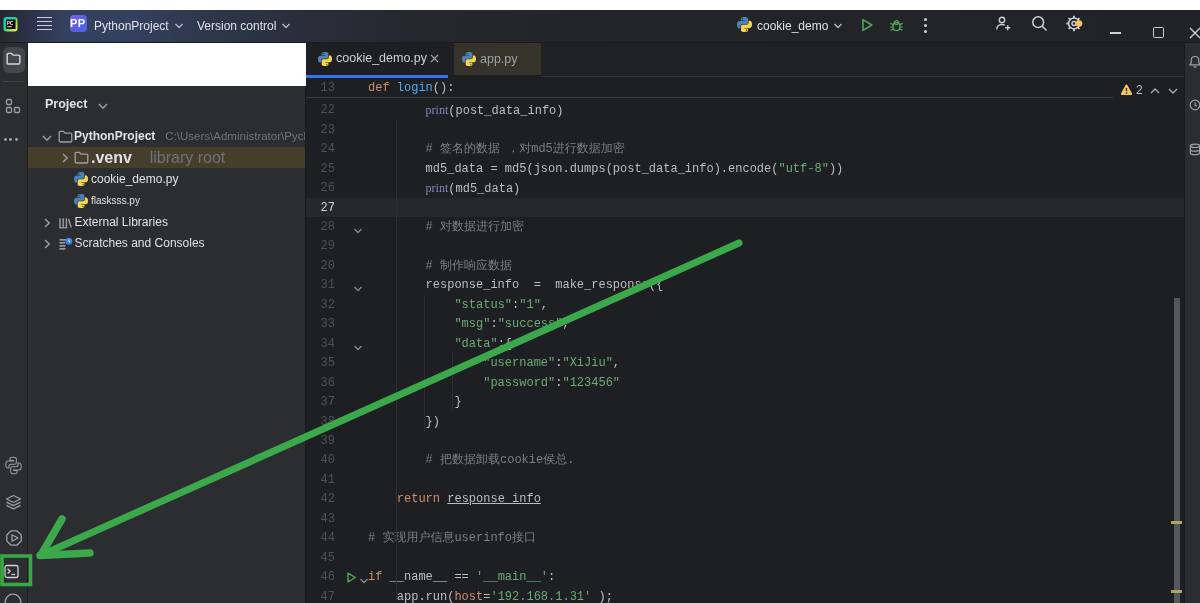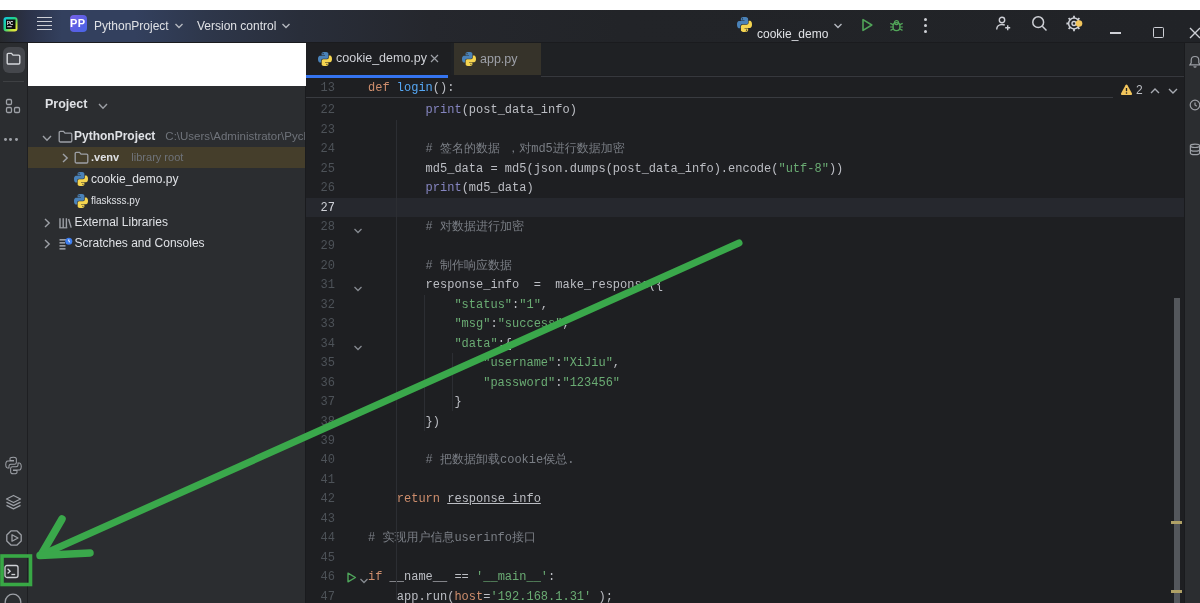--- a/index.html
+++ b/index.html
@@ -23,21 +23,21 @@
   #tabborder{position:absolute;left:235px;top:34px;width:643px;height:1px;background:#36383d;}
   
   #sticky{position:absolute;left:0;top:36px;width:878px;height:20px;background:#1e1f22;}
   #stickyborder{position:absolute;left:0;top:55px;width:807px;height:1px;background:#393b40;}
   
   .row{position:absolute;left:0;width:878px;height:20px;line-height:20px;
        font-family:"Liberation Mono",monospace;font-size:12px;color:#bcbec4;white-space:pre;}
   .ln{position:absolute;left:0px;width:29px;text-align:right;color:#4d5258;}
   .cd{position:absolute;left:62px;}
   .k{color:#cf8e6d;}  
-  .b{color:#8585c0;}  
+  .b{color:#8585c0;font-family:Liberation Serif, serif;}  
   .f{color:#56a8f5;}  
   .s{color:#6aab73;}  
   .c{color:#7a7e85;}  
   #curline{position:absolute;left:0;top:155.5px;width:878px;height:19.5px;background:#26282e;}
   .guide{position:absolute;width:1px;background:#2c2e33;}
   .fold{position:absolute;left:46px;width:12px;height:20px;color:#868a91;}
   
   #rstripe{left:1184px;top:42px;width:16px;height:561px;background:#2b2d30;border-left:1px solid #1a1b1e;box-sizing:border-box;}
   
   #thumb{left:1174px;top:298px;width:6px;height:305px;background:#54575c;}
@@ -73,21 +73,21 @@
       <path d="M1.5 1l3.5 3.5L8.5 1" fill="none" stroke="#b4b8bf" stroke-width="1.4"></path>
     </svg>
 <span class="abs tbtxt" style="left:197px;top:0;">Version control</span>
 <svg class="icon" style="left:281px;top:12.5px;" width="10" height="6" viewBox="0 0 10 6">
       <path d="M1.5 1l3.5 3.5L8.5 1" fill="none" stroke="#b4b8bf" stroke-width="1.4"></path>
     </svg>
 <svg class="icon" style="left:737px;top:7px;" width="15" height="15" viewBox="0 0 24 24">
  <path d="M11.9 0C5.8 0 6.2 2.7 6.2 2.7v2.8H12v.8H3.9S0 5.8 0 12s3.4 6 3.4 6h2v-2.9s-.1-3.4 3.4-3.4h5.8s3.2.1 3.2-3.1V3.2S18.3 0 11.9 0zM8.7 1.9a1 1 0 110 2.1 1 1 0 010-2.1z" fill="#4a82b8"></path>
  <path d="M12.1 24c6.1 0 5.7-2.7 5.7-2.7v-2.8h-5.8v-.8h8.1s3.9.4 3.9-5.7-3.4-6-3.4-6h-2v2.9s.1 3.4-3.4 3.4H9.5s-3.2-.1-3.2 3.1v5.4S5.7 24 12.1 24zm3.2-1.9a1 1 0 110-2.1 1 1 0 010 2.1z" fill="#f5d550"></path>
 </svg>
-<span class="abs tbtxt" style="left:757px;top:8px;">cookie_demo</span>
+<span class="abs tbtxt" style="left:757px;top:0;">cookie_demo</span>
 <svg class="icon" style="left:833px;top:12.5px;" width="10" height="6" viewBox="0 0 10 6">
       <path d="M1.5 1l3.5 3.5L8.5 1" fill="none" stroke="#b4b8bf" stroke-width="1.4"></path>
     </svg>
 <svg class="icon" style="left:860px;top:7px;" width="14" height="16" viewBox="0 0 14 16">
       <path d="M3 2.6v10.8L11.8 8z" fill="none" stroke="#50a458" stroke-width="1.6" stroke-linejoin="round"></path>
     </svg>
 <svg class="icon" style="left:889px;top:7.5px;" width="15" height="15" viewBox="0 0 15 15">
  <circle cx="7.5" cy="4.6" r="2" fill="none" stroke="#52a659" stroke-width="1.3"></circle>
  <rect x="4.1" y="4.6" width="6.8" height="8" rx="3.3" fill="none" stroke="#52a659" stroke-width="1.4"></rect>
  <path d="M4.1 6.6L1.3 5.4M4.1 9H1.1M4.1 11l-2.6 1.4M10.9 6.6l2.8-1.2M10.9 9h3M10.9 11l2.6 1.4" stroke="#52a659" stroke-width="1.2"></path>
@@ -170,21 +170,21 @@
       <path d="M1.2 2.6c0-.7.5-1.2 1.2-1.2h3.1l1.5 1.7h5.6c.7 0 1.2.5 1.2 1.2v6.5c0 .7-.5 1.2-1.2 1.2H2.4c-.7 0-1.2-.5-1.2-1.2z" fill="none" stroke="#9da0a6" stroke-width="1.3"></path>
     </svg>
 <span class="abs" style="left:46px;top:39.5px;height:21px;line-height:21px;font-size:12px;font-weight:bold;color:#dfe1e5;white-space:nowrap;">PythonProject&nbsp;&nbsp; <span class="gray" style="font-weight:normal;font-size:11.5px;">C:\Users\Administrator\Pycharm</span></span>
 <div class="trow" style="top:61px;background:#453e2b;"></div>
 <svg class="icon" style="left:33px;top:66px;" width="8" height="12" viewBox="0 0 8 12">
       <path d="M2 2l4.2 4L2 10" fill="none" stroke="#9da0a6" stroke-width="1.4"></path>
     </svg>
 <svg class="icon" style="left:46px;top:65px;" width="15" height="13" viewBox="0 0 15 13">
       <path d="M1.2 2.6c0-.7.5-1.2 1.2-1.2h3.1l1.5 1.7h5.6c.7 0 1.2.5 1.2 1.2v6.5c0 .7-.5 1.2-1.2 1.2H2.4c-.7 0-1.2-.5-1.2-1.2z" fill="none" stroke="#9da0a6" stroke-width="1.3"></path>
     </svg>
-<span class="abs" style="left:63px;top:61px;height:21px;line-height:21px;font-size:11px;font-weight:bold;color:#dfe1e5;">.venv&nbsp;&nbsp;&nbsp; <span class="gray" style="font-weight:normal;">library root</span></span>
+<span class="abs" style="left:63px;top:61px;height:21px;line-height:21px;font-size:16px;font-weight:bold;color:#dfe1e5;">.venv&nbsp;&nbsp;&nbsp; <span class="gray" style="font-weight:normal;">library root</span></span>
 <svg class="icon" style="left:46px;top:86.0px;" width="14" height="14" viewBox="0 0 24 24">
  <path d="M11.9 0C5.8 0 6.2 2.7 6.2 2.7v2.8H12v.8H3.9S0 5.8 0 12s3.4 6 3.4 6h2v-2.9s-.1-3.4 3.4-3.4h5.8s3.2.1 3.2-3.1V3.2S18.3 0 11.9 0zM8.7 1.9a1 1 0 110 2.1 1 1 0 010-2.1z" fill="#4a82b8"></path>
  <path d="M12.1 24c6.1 0 5.7-2.7 5.7-2.7v-2.8h-5.8v-.8h8.1s3.9.4 3.9-5.7-3.4-6-3.4-6h-2v2.9s.1 3.4-3.4 3.4H9.5s-3.2-.1-3.2 3.1v5.4S5.7 24 12.1 24zm3.2-1.9a1 1 0 110-2.1 1 1 0 010 2.1z" fill="#f5d550"></path>
 </svg>
 <span class="abs" style="left:63px;top:82.5px;height:21px;line-height:21px;font-size:12px;color:#dfe1e5;">cookie_demo.py</span>
 <svg class="icon" style="left:46px;top:107.5px;" width="14" height="14" viewBox="0 0 24 24">
  <path d="M11.9 0C5.8 0 6.2 2.7 6.2 2.7v2.8H12v.8H3.9S0 5.8 0 12s3.4 6 3.4 6h2v-2.9s-.1-3.4 3.4-3.4h5.8s3.2.1 3.2-3.1V3.2S18.3 0 11.9 0zM8.7 1.9a1 1 0 110 2.1 1 1 0 010-2.1z" fill="#4a82b8"></path>
  <path d="M12.1 24c6.1 0 5.7-2.7 5.7-2.7v-2.8h-5.8v-.8h8.1s3.9.4 3.9-5.7-3.4-6-3.4-6h-2v2.9s.1 3.4-3.4 3.4H9.5s-3.2-.1-3.2 3.1v5.4S5.7 24 12.1 24zm3.2-1.9a1 1 0 110-2.1 1 1 0 010 2.1z" fill="#f5d550"></path>
 </svg>
 <span class="abs" style="left:63px;top:104px;height:21px;line-height:21px;font-size:10px;color:#dfe1e5;">flasksss.py</span>

